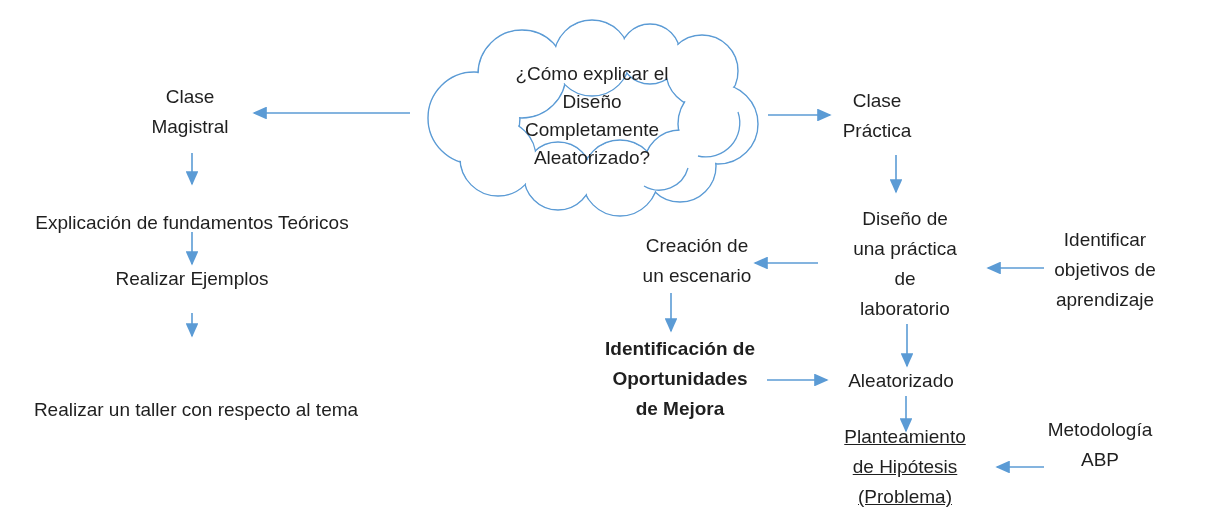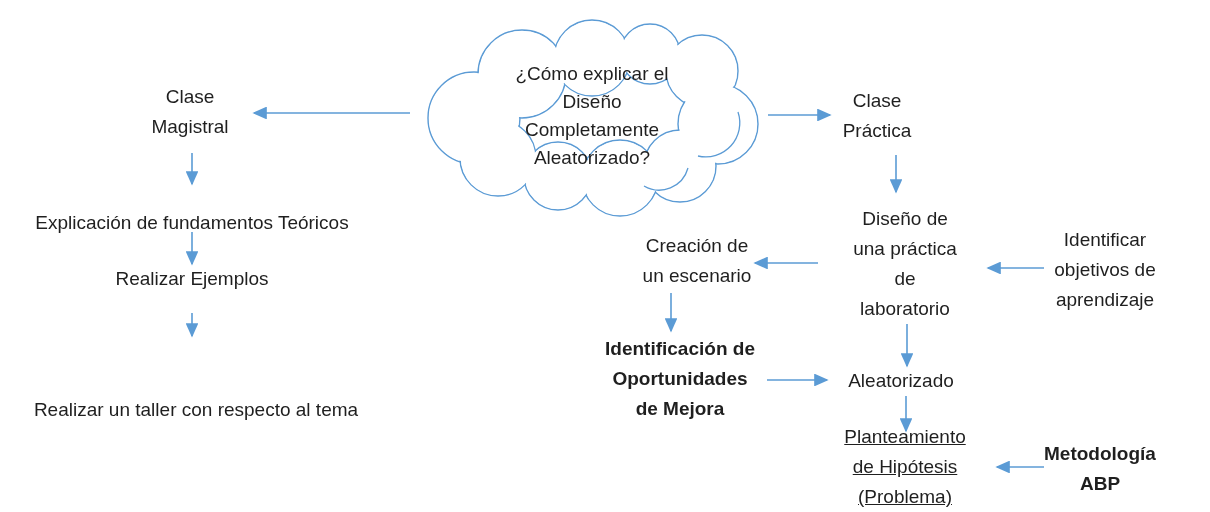--- a/index.html
+++ b/index.html
@@ -25,21 +25,21 @@
   #n-explicacion     {left:12px; top:208px;width:360px;}
   #n-realizar-ejemplos{left:92px;top:264px;width:200px;}
   #n-realizar-taller {left:16px; top:347px;width:360px;margin-top:48px;}
   #n-clase-practica  {left:807px;top:86px; width:140px;}
   #n-diseno-practica {left:825px;top:204px;width:160px;}
   #n-creacion-escenario{left:617px;top:231px;width:160px;}
   #n-identificacion-oportunidades{left:580px;top:334px;width:200px;font-weight:bold;}
   #n-experimento     {left:821px;top:366px;width:160px;}
   #n-planteamiento   {left:815px;top:422px;width:180px;text-decoration:underline;}
   #n-identificar-objetivos{left:1025px;top:225px;width:160px;}
-  #n-metodologia-abp {left:1020px;top:439px;width:160px;font-weight:bold;}
+  #n-metodologia-abp {left:1020px;top:415px;width:160px;}
 </style>
 </head>
 <body>
 
 <svg id="diagram-svg" width="1210" height="512" viewBox="0 0 1210 512">
   <defs>
     <marker id="arrowhead" markerWidth="9" markerHeight="8" refX="8" refY="4" orient="auto">
       <path d="M0,0 L9,4 L0,8 Z" fill="#5B9BD5"></path>
     </marker>
   </defs>

